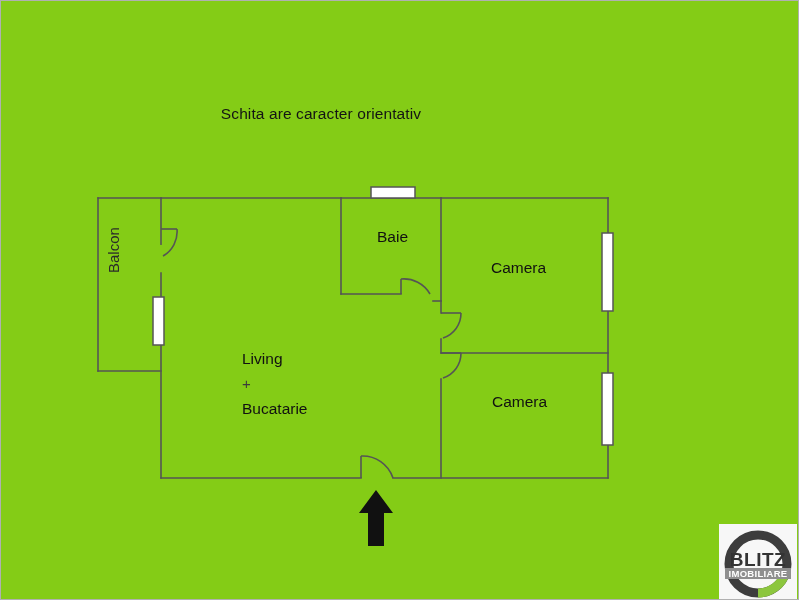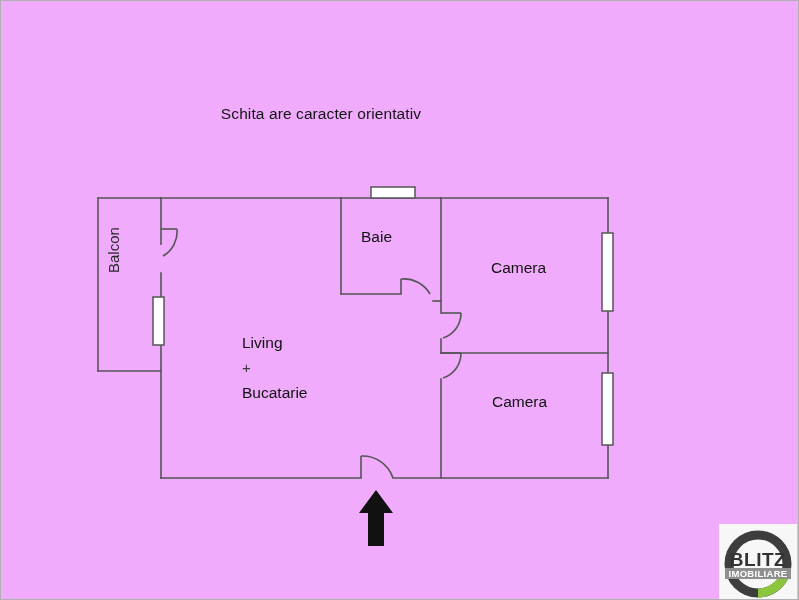--- a/index.html
+++ b/index.html
@@ -4,21 +4,21 @@
 <style>
   html, body {
     margin: 0;
     padding: 0;
     background: #ffffff;
   }
   #page {
     position: relative;
     width: 799px;
     height: 600px;
-    background: #f0abfc;
+    background: #84cc16;
     border: 1px solid #b0b0b0;
     box-sizing: border-box;
     overflow: hidden;
     font-family: "Liberation Sans", sans-serif;
   }
   #plan-title {
     position: absolute;
     left: 0;
     top: 104px;
     width: 640px;
@@ -37,32 +37,32 @@
     height: 600px;
   }
   .room-label {
     position: absolute;
     font-family: "Liberation Sans", sans-serif;
     color: #111111;
     white-space: nowrap;
   }
   #label-living-block {
     left: 241px;
-    top: 329px;
+    top: 345px;
     font-size: 15.5px;
     line-height: 25px;
     text-align: left;
   }
   #label-living-block .plus-sign {
     display: block;
     font-size: 15px;
     color: #3c3c3c;
   }
   #label-baie {
-    left: 360px;
+    left: 376px;
     top: 227px;
     font-size: 15.5px;
   }
   #label-camera-top {
     left: 490px;
     top: 258px;
     font-size: 15.5px;
   }
   #label-camera-bottom {
     left: 491px;

